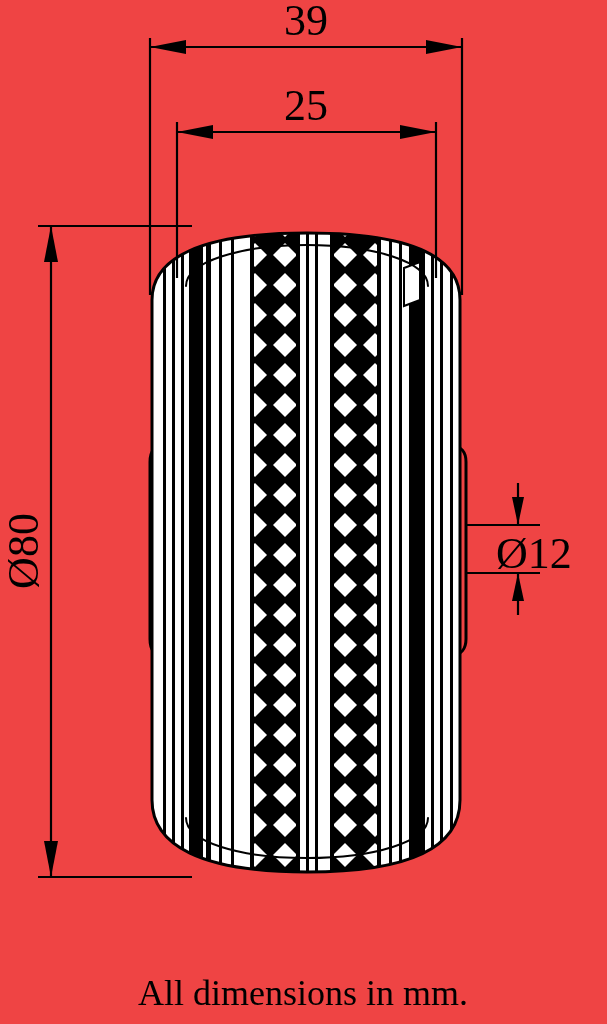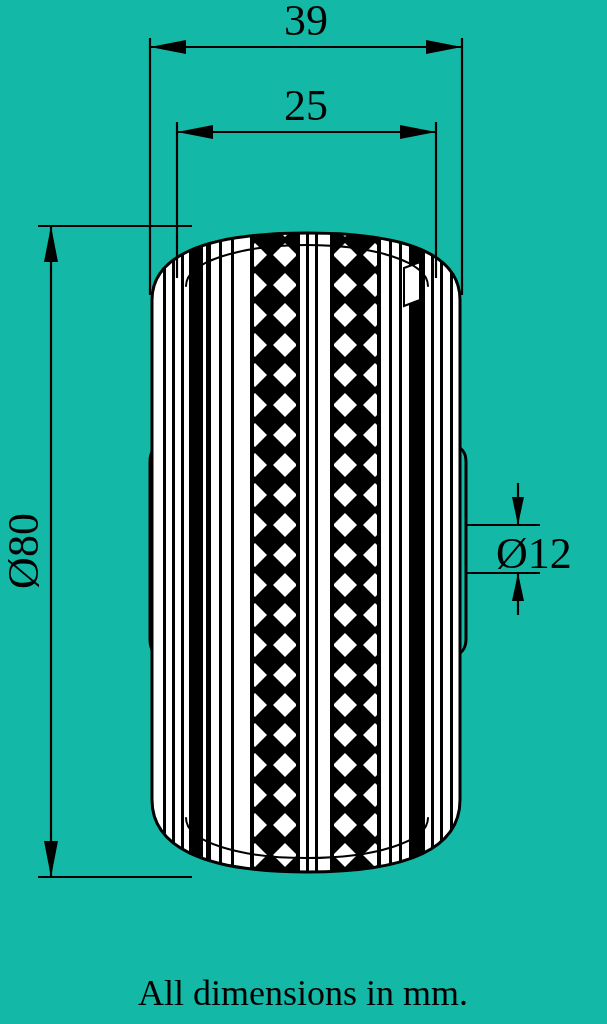--- a/index.html
+++ b/index.html
@@ -8,21 +8,21 @@
     padding: 0;
     background: #ffffff;
   }
   body {
     font-family: "Liberation Serif", "DejaVu Serif", serif;
   }
   #drawing-page {
     position: relative;
     width: 607px;
     height: 1024px;
-    background: #14b8a6;
+    background: #ef4444;
     overflow: hidden;
   }
   #drawing-svg {
     position: absolute;
     left: 0;
     top: 0;
     width: 607px;
     height: 1024px;
     display: block;
   }

